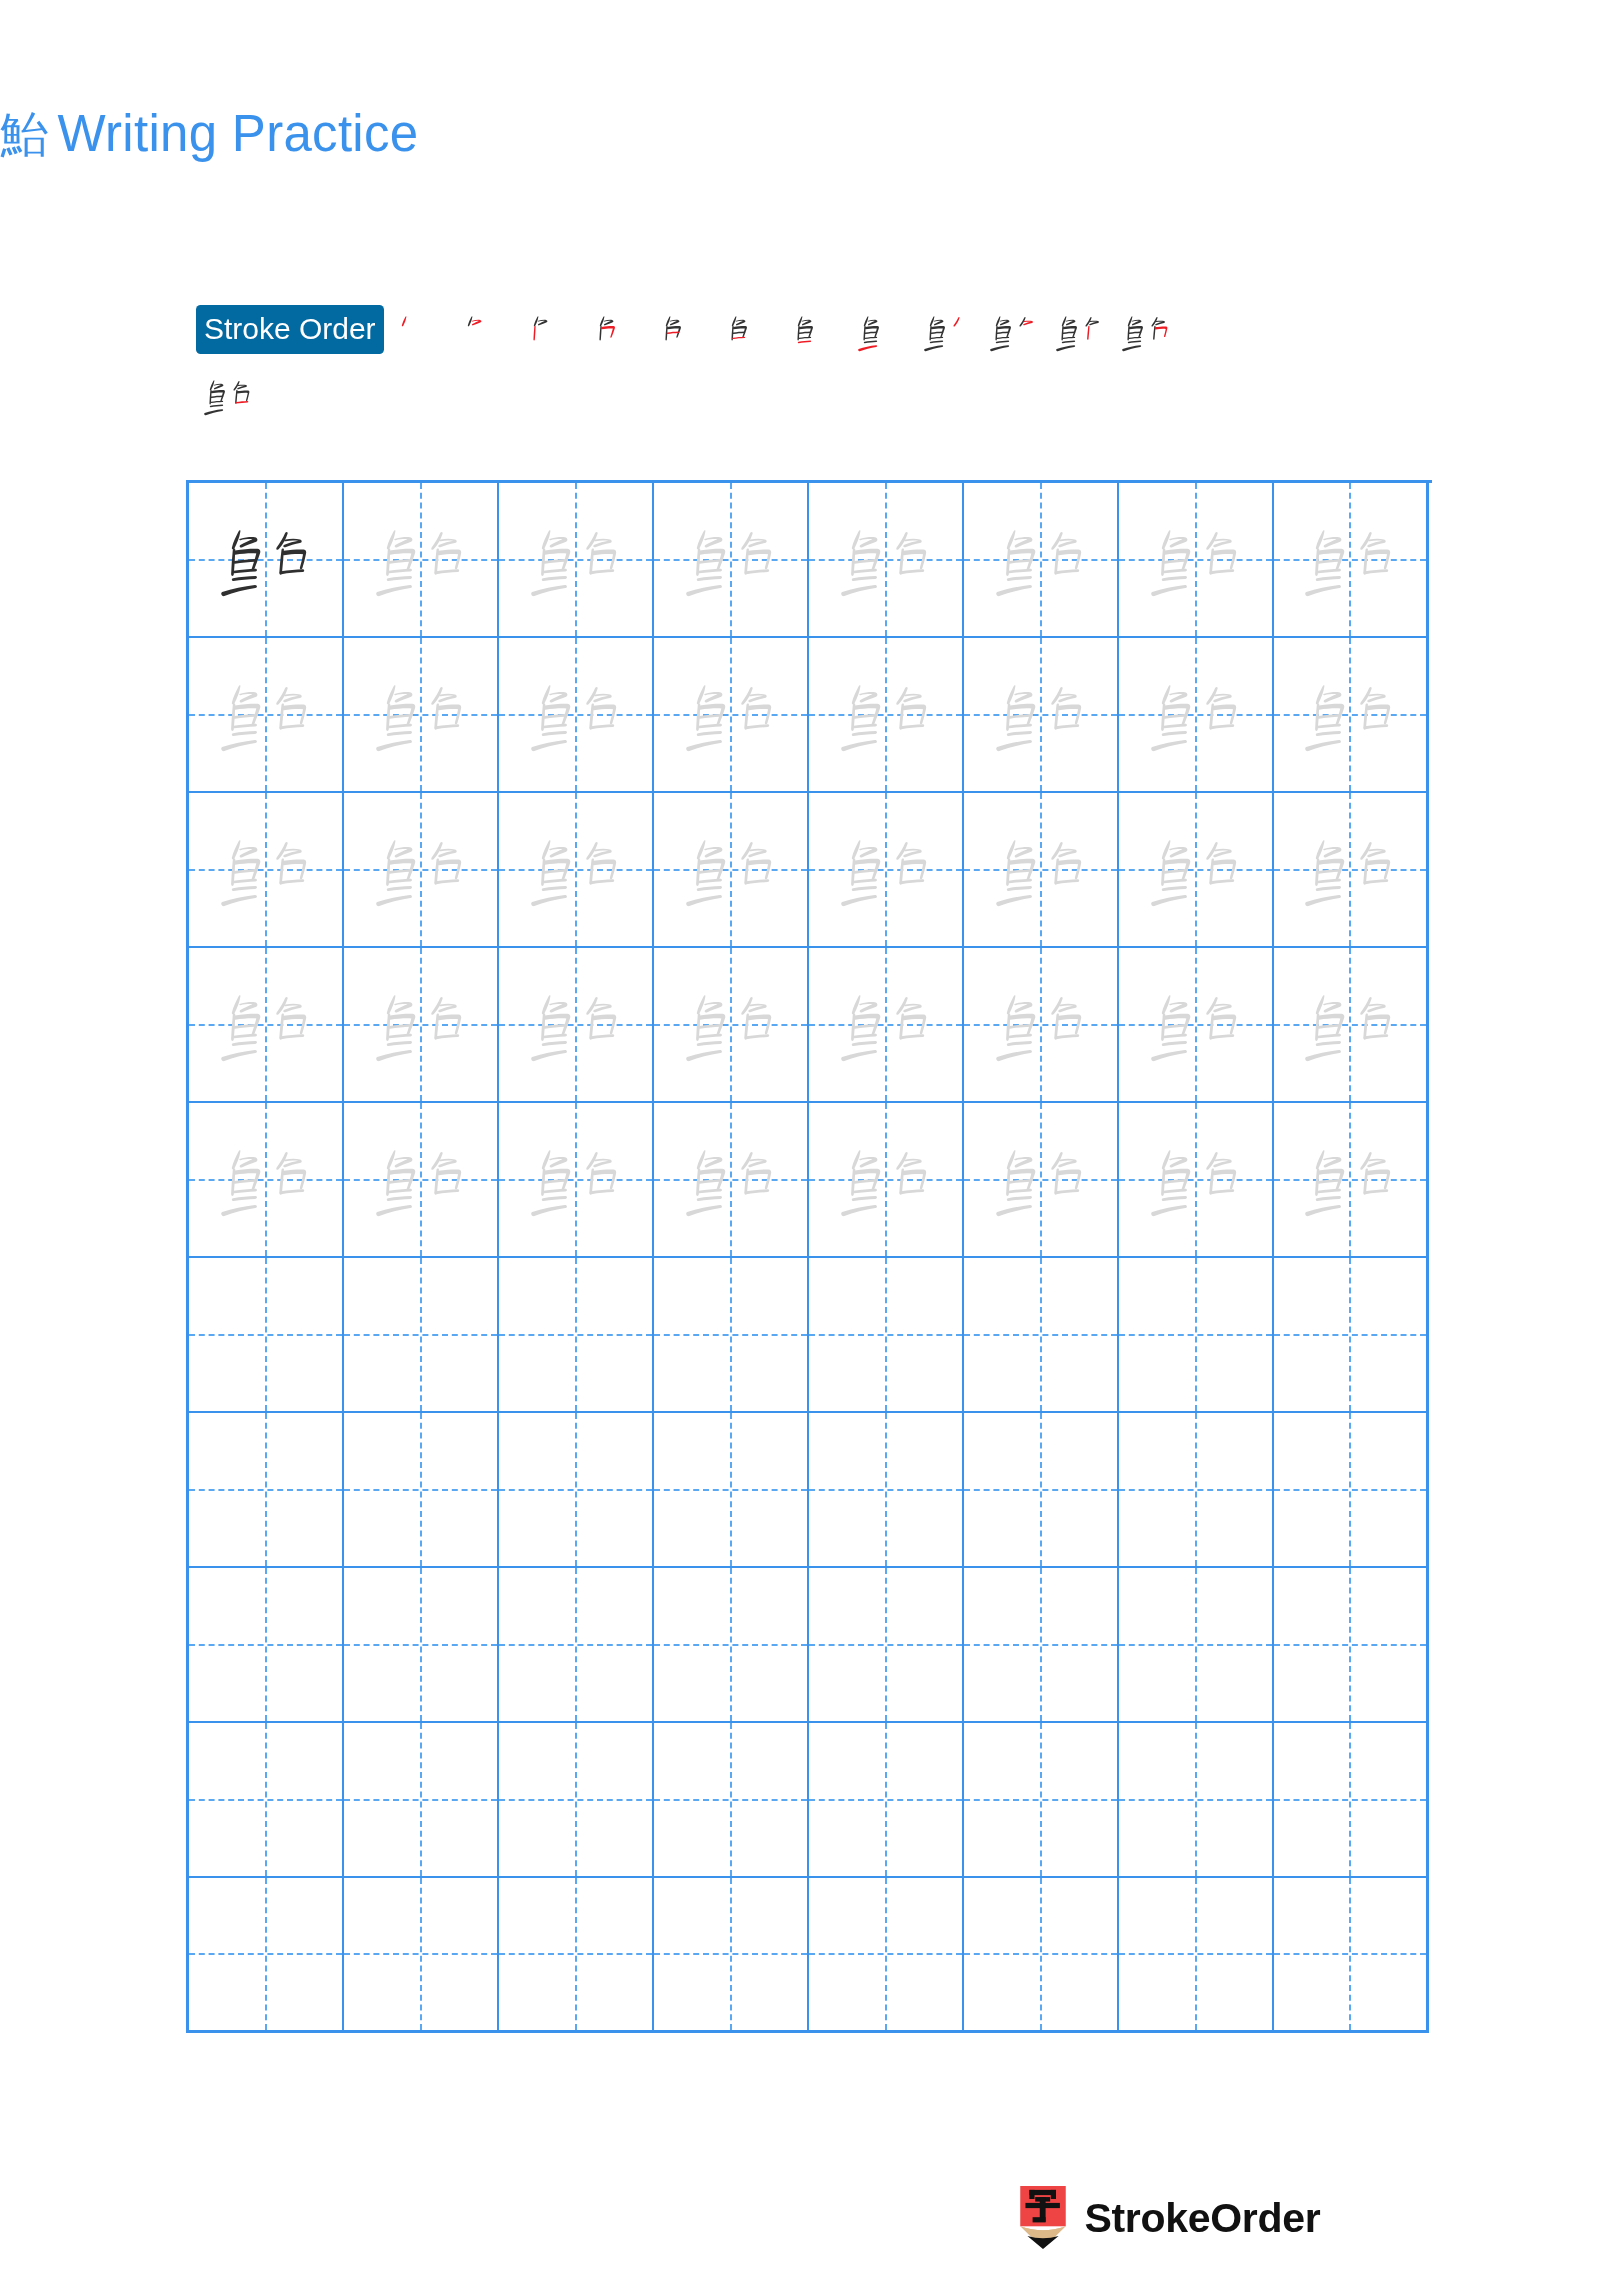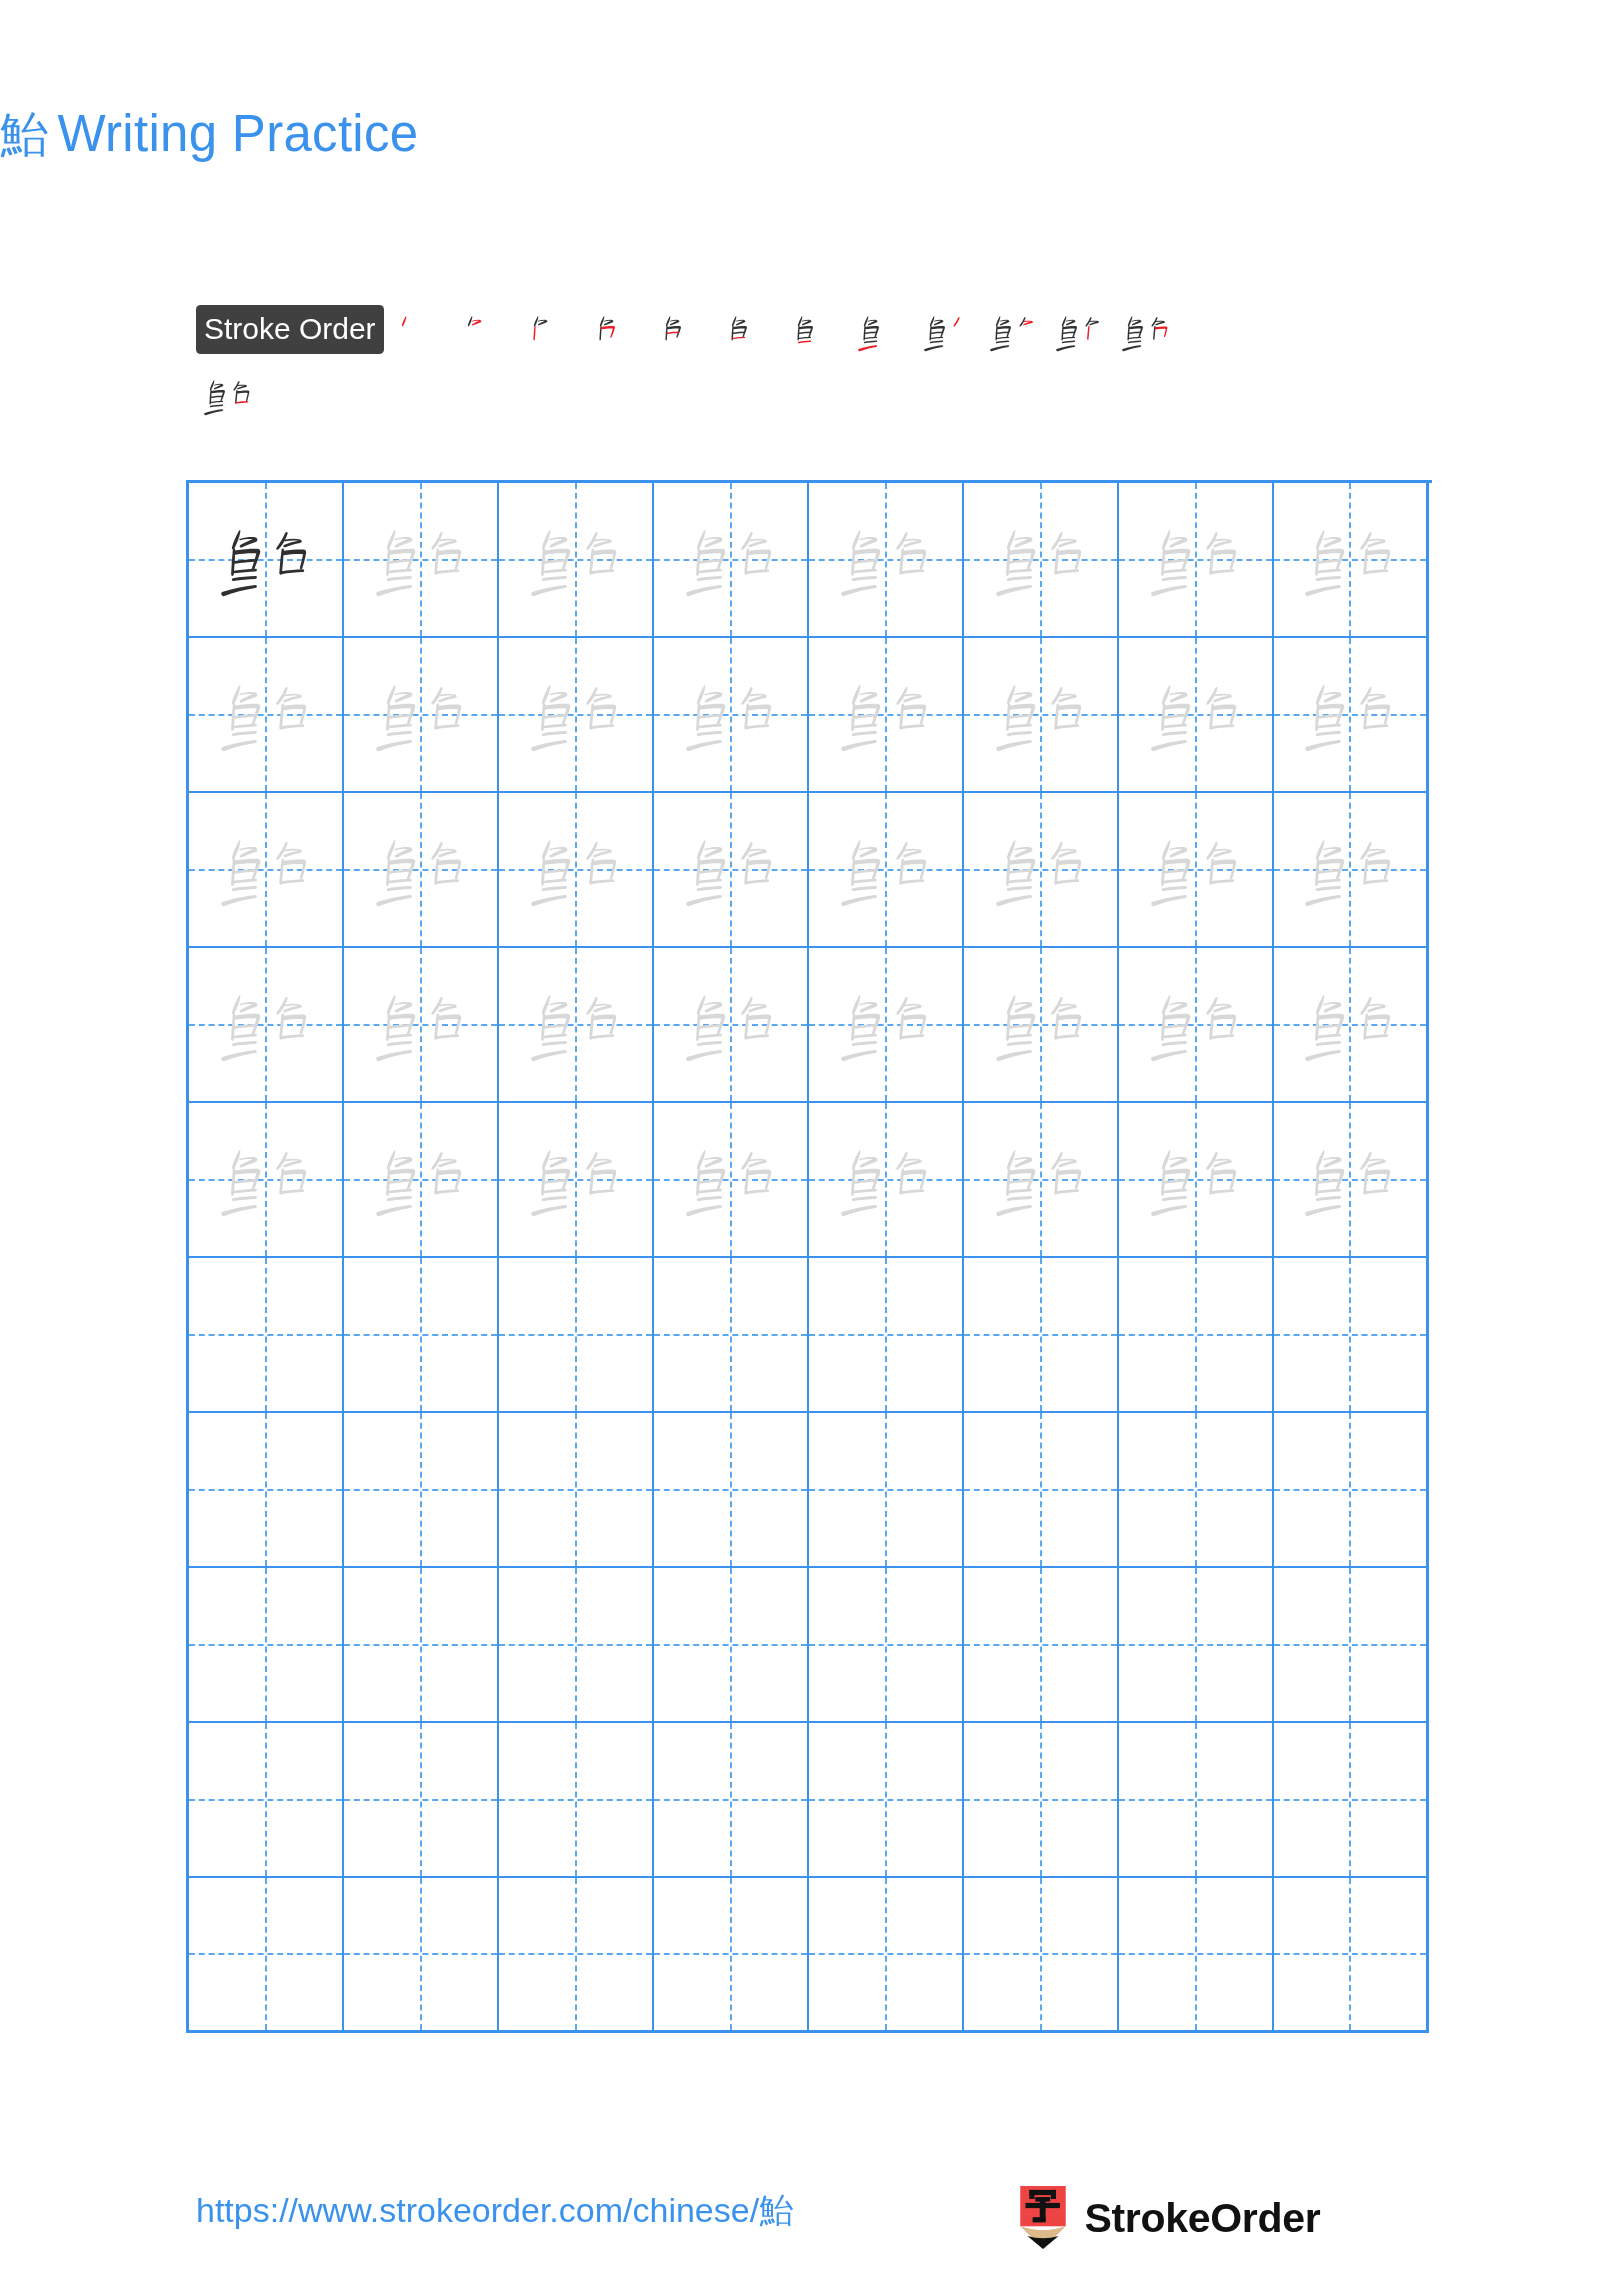--- a/index.html
+++ b/index.html
@@ -42,21 +42,21 @@
     width: 1243px;
   }
   .stroke-order-row {
     display: flex;
     align-items: flex-start;
     flex-wrap: wrap;
     gap: 0px;
   }
   .stroke-order-badge {
     display: inline-block;
-    background: #404040;
+    background: #0369a1;
     color: #ffffff;
     font-size: 30px;
     line-height: 1;
     padding: 8.5px 7.9px 10.5px 7.9px;
     border-radius: 4.6px;
     white-space: nowrap;
     margin-right: 3.9px;
     height: 30px;
     box-sizing: content-box;
   }
@@ -1162,21 +1162,20 @@
       <div class="grid-cell"></div>
       <div class="grid-cell"></div>
       <div class="grid-cell"></div>
       <div class="grid-cell"></div>
       <div class="grid-cell"></div>
       <div class="grid-cell"></div>
     </div>
   </div>
 
 <div class="footer">
-  <a class="footer-url" href="#">https://www.strokeorder.com/chinese/鮐</a>
   <div class="footer-brand">
     <span class="brand-logo">
       <svg viewBox="0 0 82 100" width="54" height="65" aria-hidden="true">
         <rect x="6" y="0" width="70" height="62" fill="#ef4444"></rect>
         <path d="M6 62 Q41 80 76 62 L76 62 Q41 74 6 62 Z" fill="#ddb98a"></path>
         <path d="M6 62 Q41 74 76 62 L41 96 Z" fill="#ddb98a"></path>
         <path d="M17 77 Q41 84 65 77 L41 97 Z" fill="#111111"></path>
         <g fill="#111111">
           <rect x="20" y="6" width="41" height="8"></rect>
           <rect x="20" y="6" width="8" height="14"></rect>

